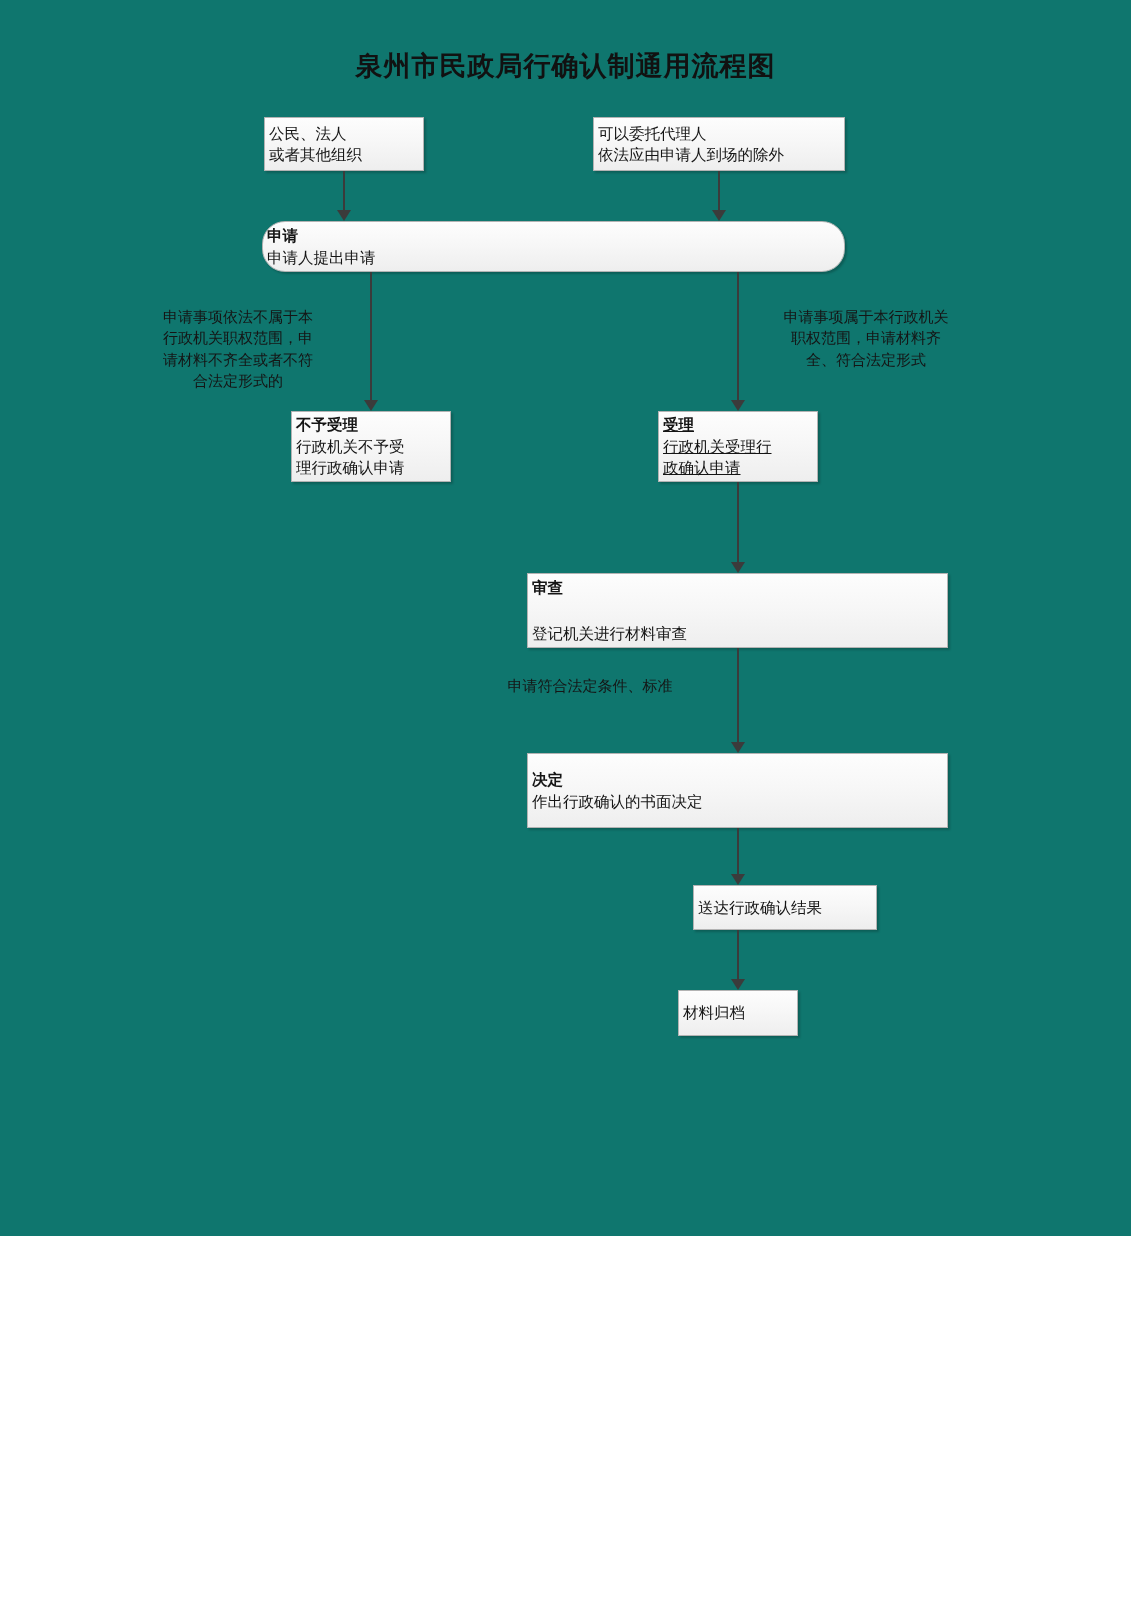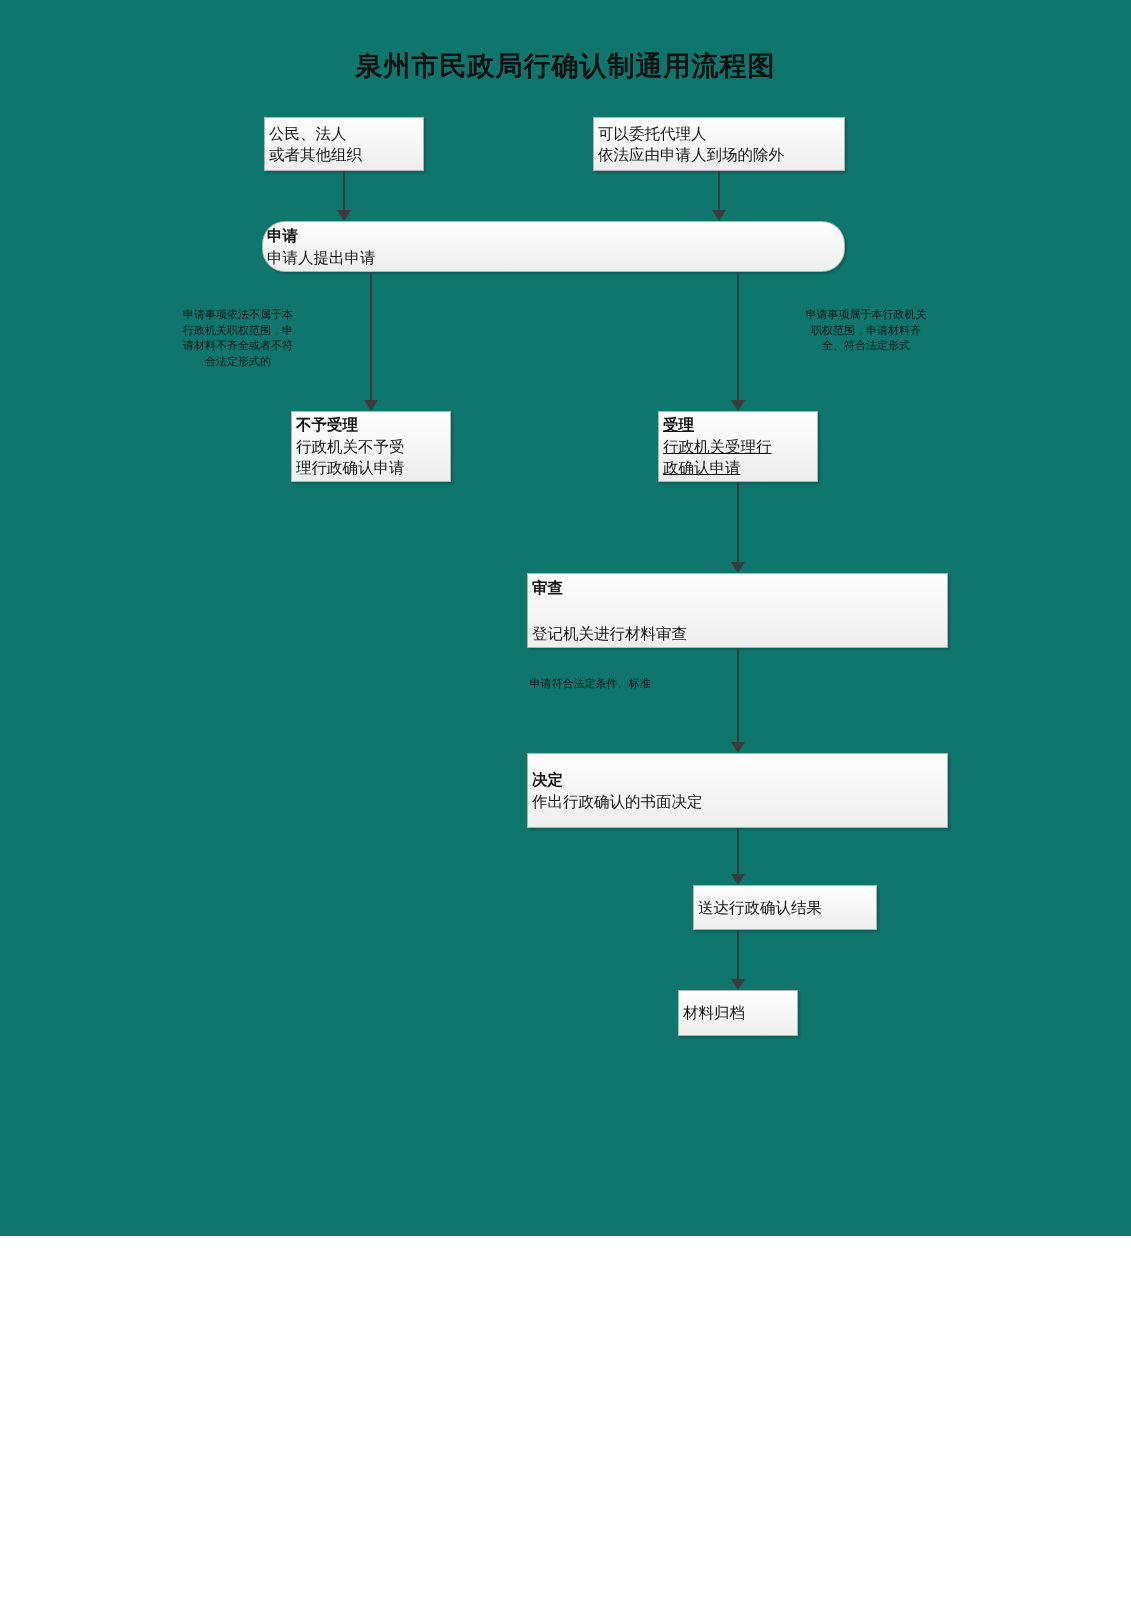--- a/index.html
+++ b/index.html
@@ -44,21 +44,21 @@
     font-size: 15.5px;
     line-height: 1.38;
     color: #151515;
     padding: 2px 4px;
   }
   .node .ln { display: block; white-space: nowrap; }
   .node .ln.bold { font-weight: bold; }
 
   .edge-label {
     position: absolute;
-    font-size: 11px;
+    font-size: 15px;
     line-height: 1.42;
     color: #151515;
     text-align: center;
     white-space: pre-line;
   }
 
   .conn {
     position: absolute;
     background: #3b3b3b;
   }

